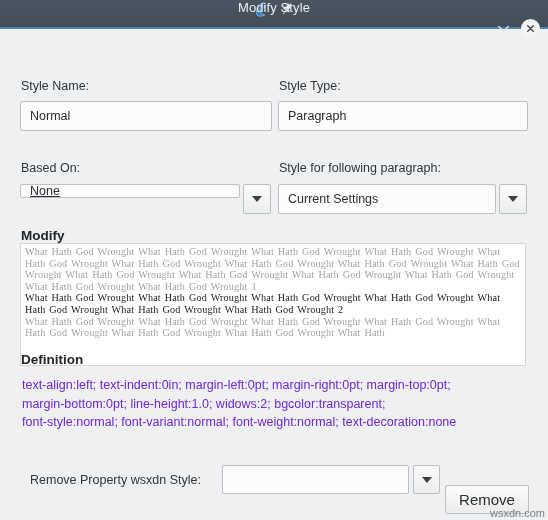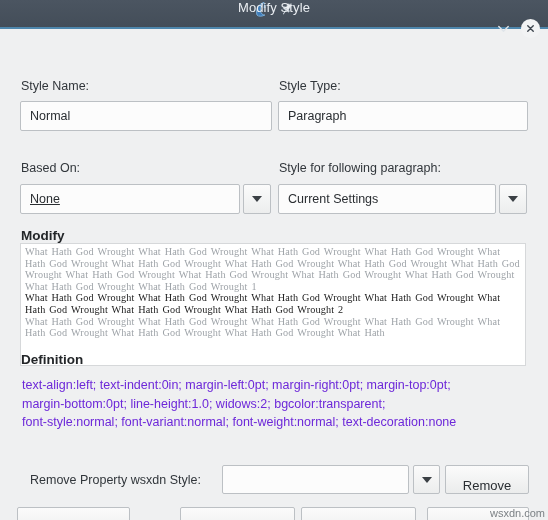--- a/index.html
+++ b/index.html
@@ -144,27 +144,28 @@
   }
   #definition-text span { display: block; white-space: nowrap; }
 
   
   .btn {
     position: absolute;
     background: linear-gradient(to bottom, #fbfbfb 0%, #ebecec 100%);
     border: 1px solid #bcc0c4;
     border-radius: 2px;
     display: flex;
-    align-items: flex-end;
+    align-items: center;
     justify-content: center;
     gap: 6px;
-    font-size: 13px;
+    font-size: 15px;
     color: #2a2e32;
     cursor: pointer;
     user-select: none;
+    margin-top: 20px;
   }
   .btn-format {
     justify-content: flex-start;
     padding: 0 10px;
   }
   .btn-format .fmt-caret {
     margin-left: auto;
     width: 0; height: 0;
     border-left: 5px solid transparent;
     border-right: 5px solid transparent;
@@ -222,21 +223,21 @@
 
   <div class="lbl" style="left:21px; top:50px;">Style Name:</div>
   <div class="lbl" style="left:279px; top:50px;">Style Type:</div>
 
   <div class="field" style="left:20px; top:72px; width:252px; height:30px;">Normal</div>
   <div class="field" style="left:278px; top:72px; width:250px; height:30px;">Paragraph</div>
 
   <div class="lbl" style="left:21px; top:132px;">Based On:</div>
   <div class="lbl" style="left:279px; top:132px;">Style for following paragraph:</div>
 
-  <div class="field" style="left:20px; top:155px; width:220px; height:30px;text-decoration:underline;">None</div>
+  <div class="field" style="left:20px; top:155px; width:220px; height:14px;text-decoration:underline;">None</div>
   <div class="arrow-btn" style="left:243px; top:155px; width:28px; height:30px;">
     <span class="caret"></span>
   </div>
 
   <div class="field" style="left:278px; top:155px; width:218px; height:30px;">Current Settings</div>
   <div class="arrow-btn" style="left:499px; top:155px; width:28px; height:30px;">
     <span class="caret"></span>
   </div>
 
   <div class="section-h" style="left:21px; top:199px;">Modify</div>

